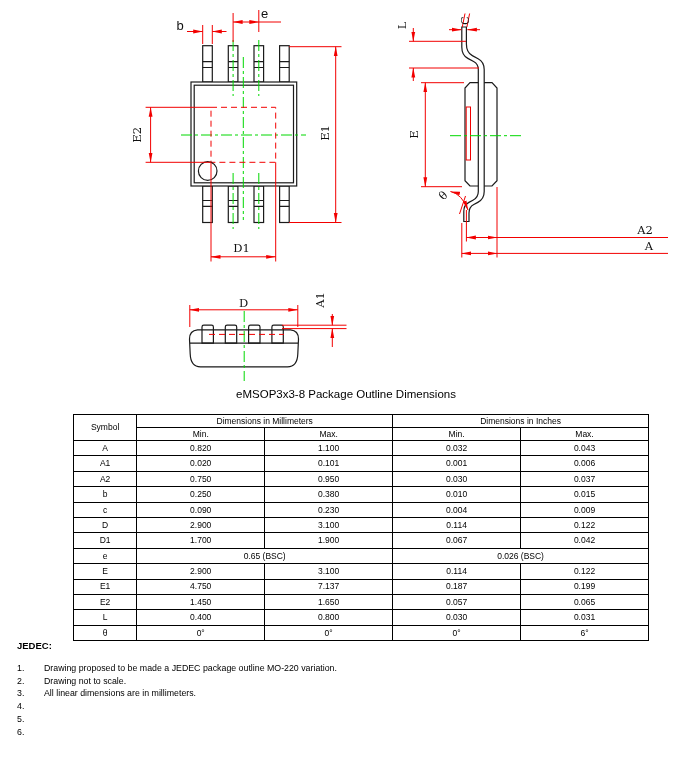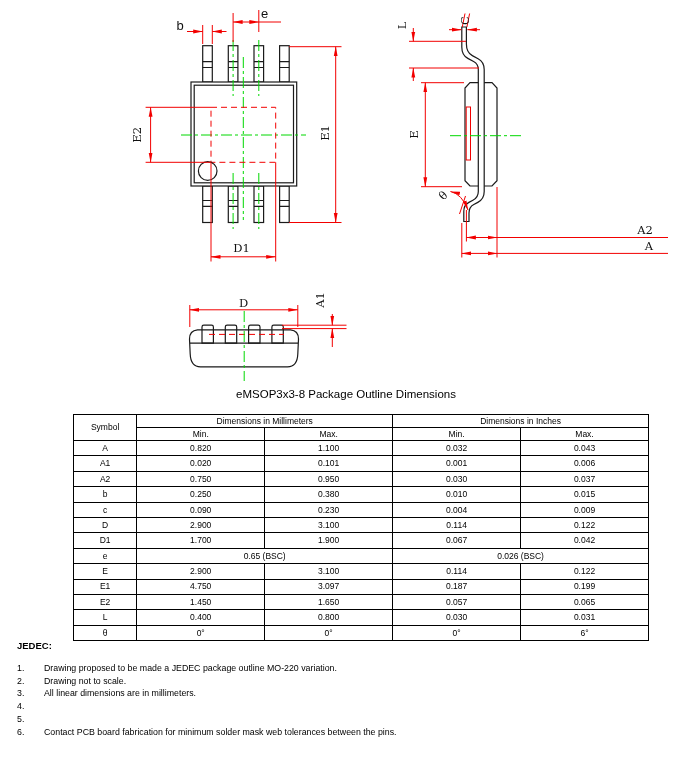--- a/index.html
+++ b/index.html
@@ -281,21 +281,21 @@
     <tr>
       <td>E</td>
           <td>2.900</td>
           <td>3.100</td>
           <td>0.114</td>
           <td>0.122</td>
     </tr>
     <tr>
       <td>E1</td>
           <td>4.750</td>
-          <td>3.097</td>
+          <td>7.137</td>
           <td>0.187</td>
           <td>0.199</td>
     </tr>
     <tr>
       <td>E2</td>
           <td>1.450</td>
           <td>1.650</td>
           <td>0.057</td>
           <td>0.065</td>
     </tr>
@@ -332,18 +332,17 @@
       <span>All linear dimensions are in millimeters.</span>
     </div>
     <div class="item">
       <span class="num">4.</span>
     </div>
     <div class="item">
       <span class="num">5.</span>
     </div>
     <div class="item">
       <span class="num">6.</span>
-      <span>Contact PCB board fabrication for minimum solder mask web tolerances between the pins.</span>
     </div>
   </div>
 </div>
 
 </div>
 
 </body></html>

